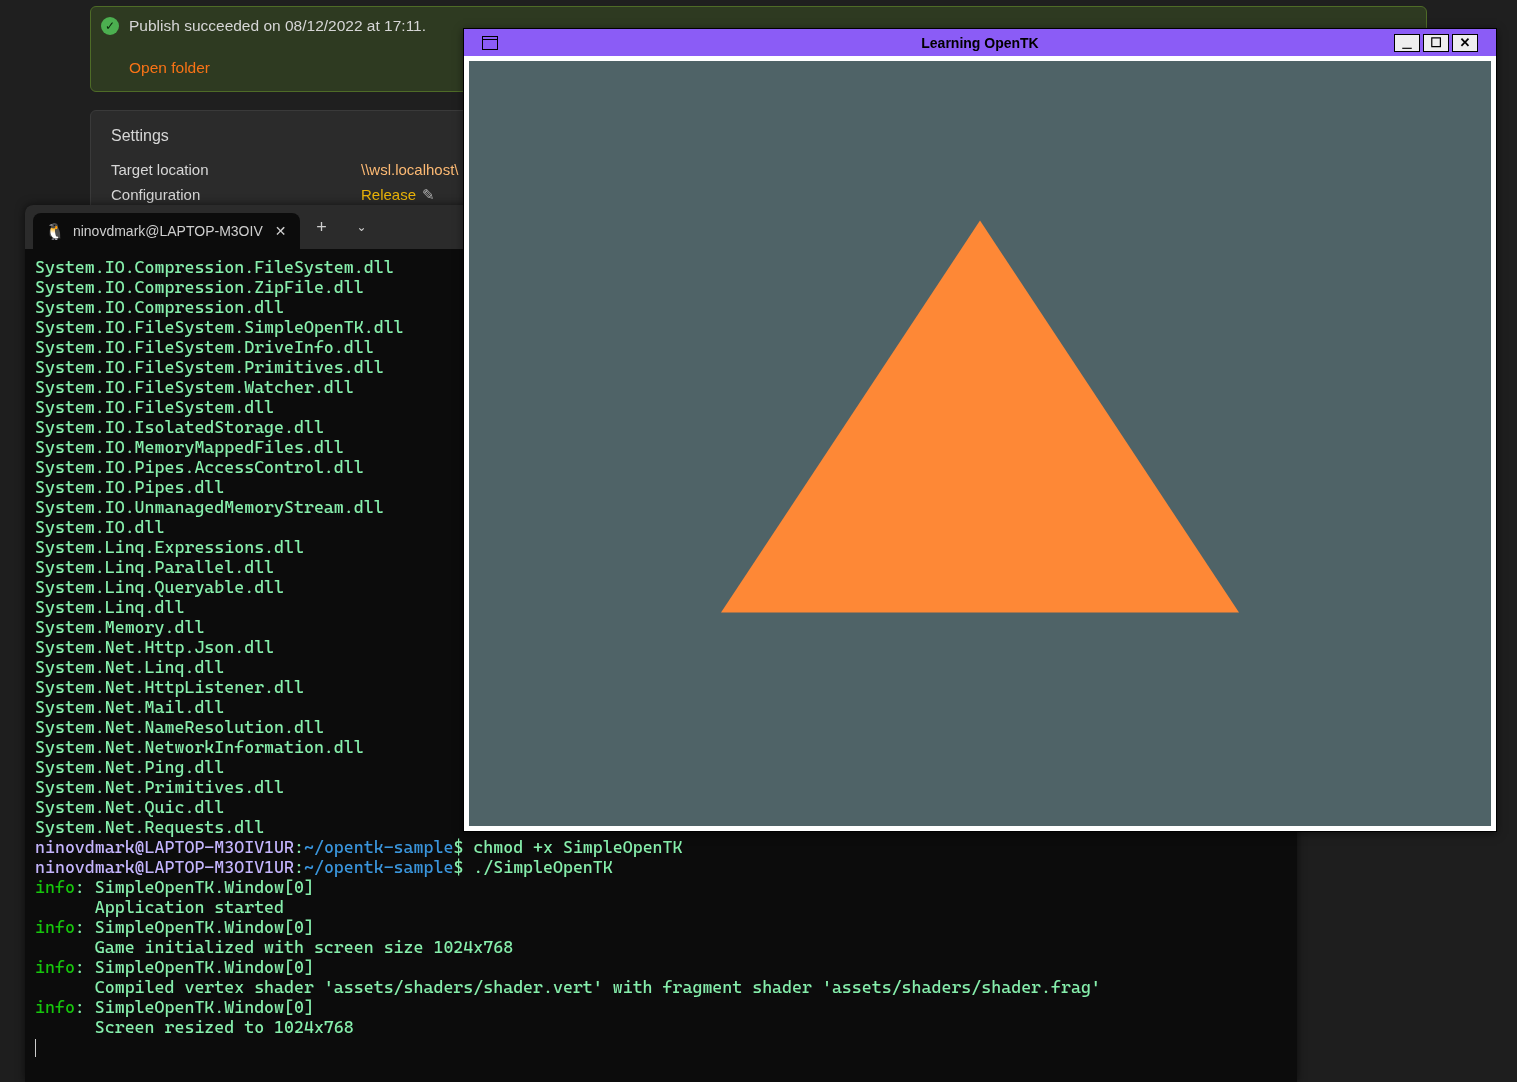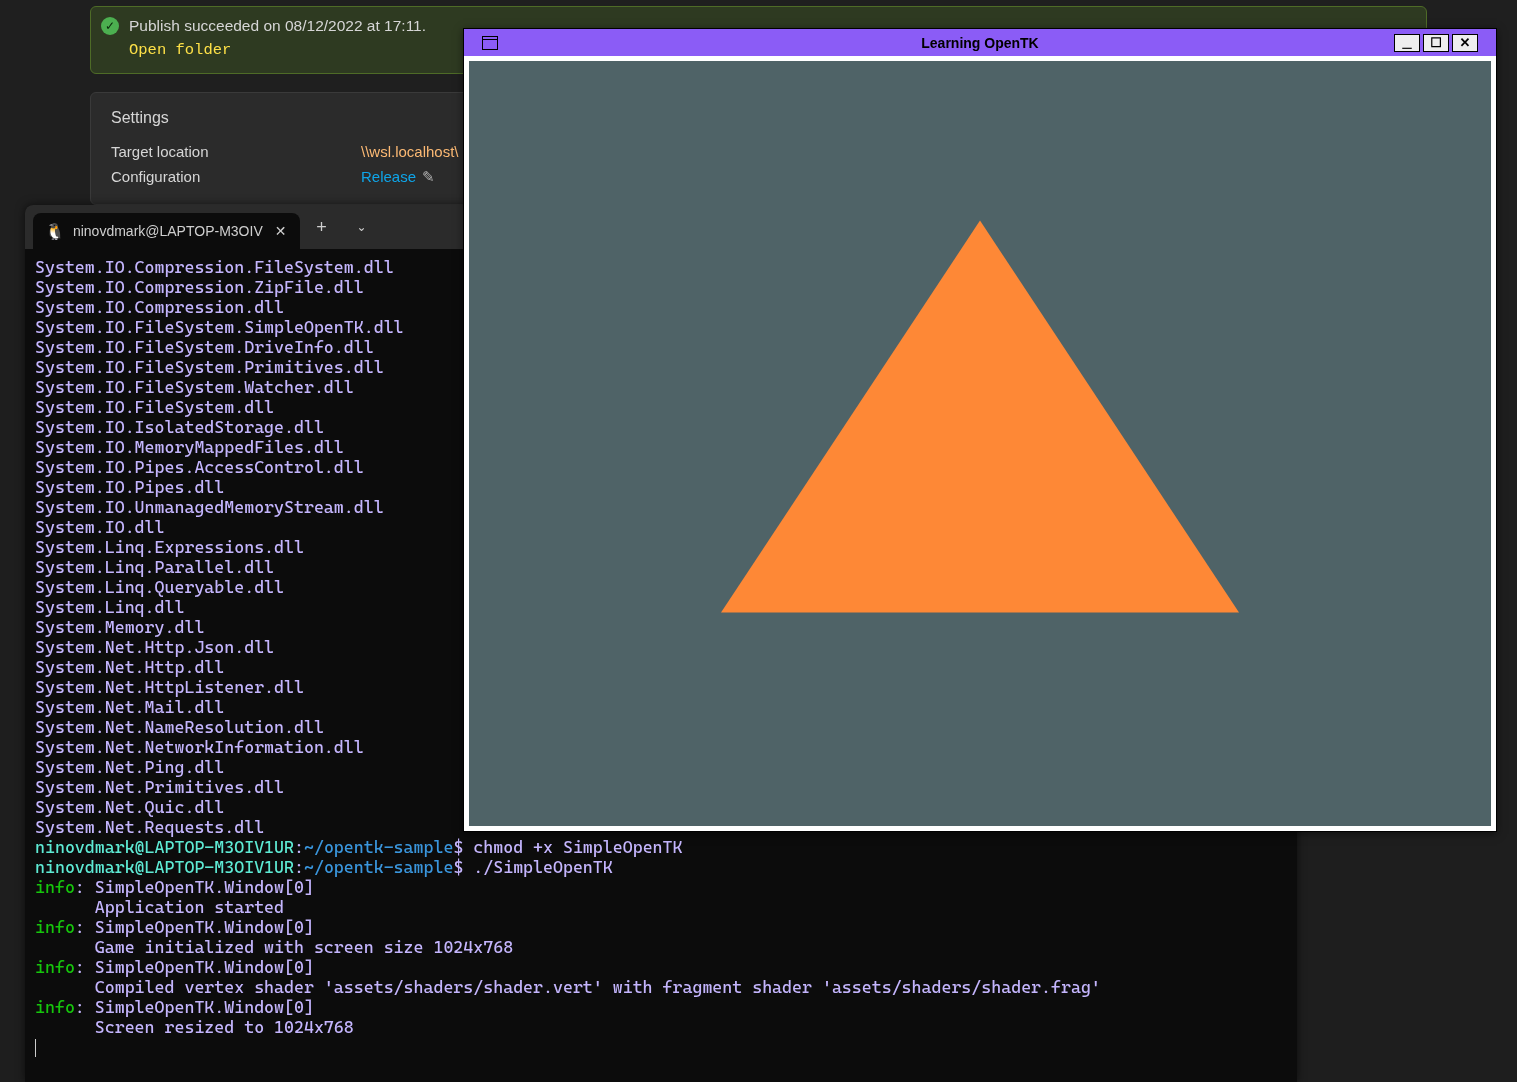--- a/index.html
+++ b/index.html
@@ -21,35 +21,35 @@
     position: relative;
     color: #d6d6d6;
     font-size: 15.5px;
   }
   .vs-success .chk {
     position: absolute; left: 10px; top: 10px;
     width: 18px; height: 18px; border-radius: 50%;
     background: #4caf50; display: flex; align-items: center; justify-content: center;
     color: #0b2a0b; font-size: 12px;
   }
-  .vs-success a { color: #fde047; text-decoration: none; display: inline-block; margin-top: 6px; font-family: Liberation Mono, monospace; }
+  .vs-success a { color: #f97316; text-decoration: none; display: inline-block; margin-top: 24px; }
 
   .vs-settings {
     margin-top: 18px;
     background: #2b2b2b;
     border: 1px solid #3a3a3a;
     border-radius: 6px;
     padding: 16px 20px 10px 20px;
     color: #d6d6d6;
     font-size: 15px;
   }
   .vs-settings .hdr { font-size: 16px; margin-bottom: 16px; }
   .vs-settings .row { display: flex; margin-bottom: 8px; }
   .vs-settings .row .lbl { width: 250px; color: #d6d6d6; }
-  .vs-settings .row .val { color: #0ea5e9; }
+  .vs-settings .row .val { color: #eab308; }
   .vs-settings .row .val.link { color: #fdba74; }
   .vs-settings .pencil { color: #b0b0b0; margin-left: 6px; }
 
   
   .term-window {
     position: absolute;
     left: 25px; top: 205px;
     width: 1272px; height: 877px;
     background: #0c0c0c;
     box-shadow: 0 0 10px rgba(0,0,0,.6);
@@ -90,23 +90,23 @@
   .term-body {
     flex: 1;
     padding: 8px 8px 8px 10px;
     overflow: hidden;
     font-family: "Cascadia Mono", "Consolas", monospace;
     font-size: 17px;
     line-height: 20px;
     color: #cccccc;
     white-space: pre;
   }
-  .c-green { color: #5eead4; text-align: right; }
+  .c-green { color: #c4b5fd; text-align: right; }
   .c-teal  { color: #3a96dd; }
-  .c-white { color: #c4b5fd; }
+  .c-white { color: #86efac; }
   .c-info  { color: #16c60c; text-align: center; }
   .cursor {
     display: inline-block;
     width: 1px; height: 18px;
     background: #cccccc;
     vertical-align: text-bottom;
   }
 
   
   .gl-window {
@@ -209,21 +209,21 @@
 <span class="c-white">System.IO.Pipes.AccessControl.dll</span>
 <span class="c-white">System.IO.Pipes.dll</span>
 <span class="c-white">System.IO.UnmanagedMemoryStream.dll</span>
 <span class="c-white">System.IO.dll</span>
 <span class="c-white">System.Linq.Expressions.dll</span>
 <span class="c-white">System.Linq.Parallel.dll</span>
 <span class="c-white">System.Linq.Queryable.dll</span>
 <span class="c-white">System.Linq.dll</span>
 <span class="c-white">System.Memory.dll</span>
 <span class="c-white">System.Net.Http.Json.dll</span>
-<span class="c-white">System.Net.Http.dll</span>
+<span class="c-white">System.Net.Linq.dll</span>
 <span class="c-white">System.Net.HttpListener.dll</span>
 <span class="c-white">System.Net.Mail.dll</span>
 <span class="c-white">System.Net.NameResolution.dll</span>
 <span class="c-white">System.Net.NetworkInformation.dll</span>
 <span class="c-white">System.Net.Ping.dll</span>
 <span class="c-white">System.Net.Primitives.dll</span>
 <span class="c-white">System.Net.Quic.dll</span>
 <span class="c-white">System.Net.Requests.dll</span>
 <span class="c-green">ninovdmark@LAPTOP-M3OIV1UR</span><span class="c-white">:</span><span class="c-teal">~/opentk-sample</span><span class="c-white">$ </span><span class="c-white">chmod +x SimpleOpenTK</span>
 <span class="c-green">ninovdmark@LAPTOP-M3OIV1UR</span><span class="c-white">:</span><span class="c-teal">~/opentk-sample</span><span class="c-white">$ </span><span class="c-white">./SimpleOpenTK</span>

